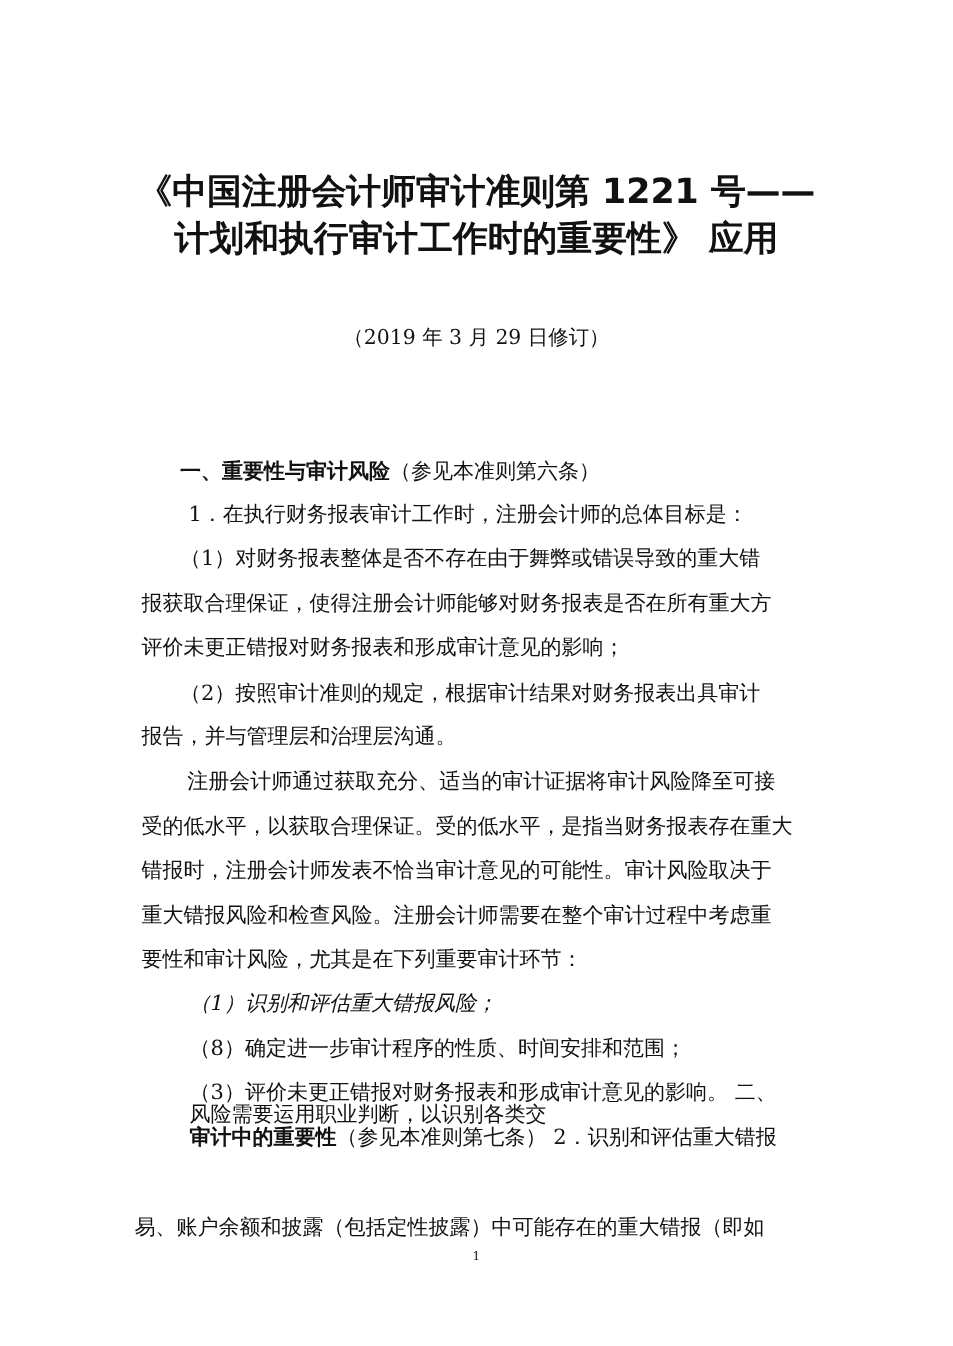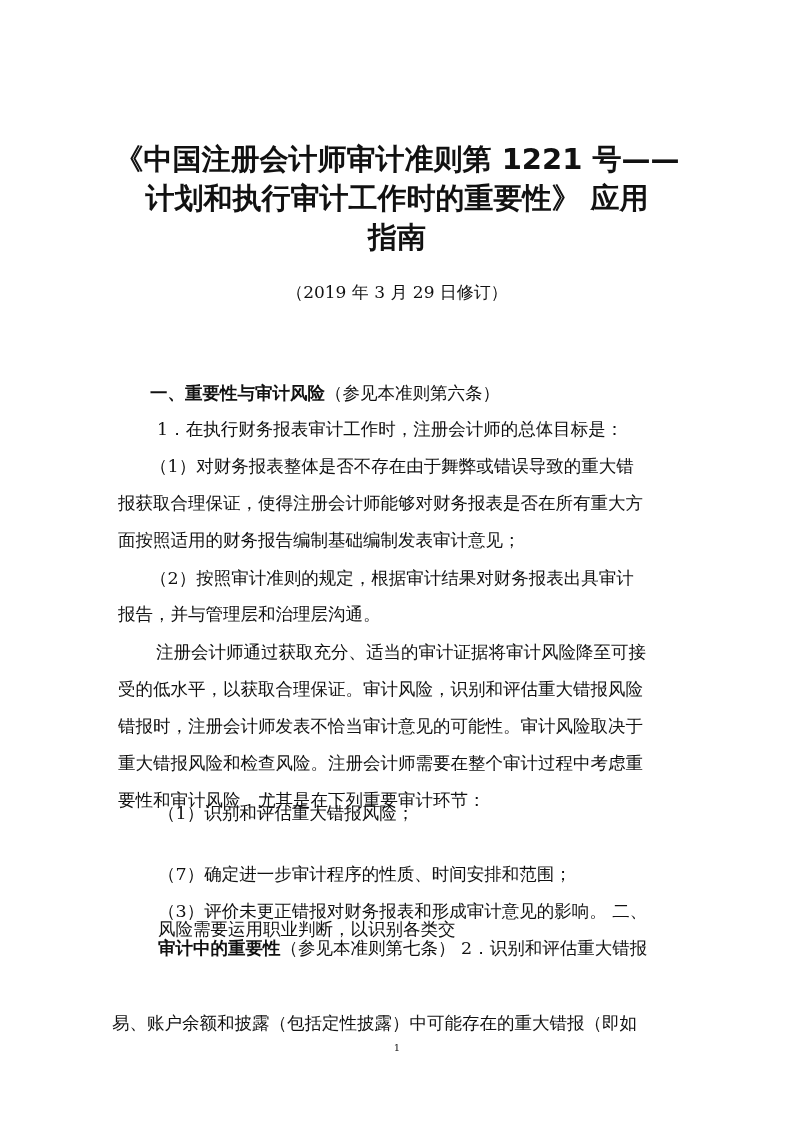--- a/index.html
+++ b/index.html
@@ -3,55 +3,54 @@
   <meta charset="utf-8">
   <style>
     html, body { margin: 0; padding: 0; background: #ffffff; }
     body { width: 794px; height: 1122px; position: relative; overflow: hidden;
            font-family: "DejaVu Serif", "Liberation Serif", serif; color: #111111; }
     .page { position: absolute; left: 0; top: 0; width: 794px; height: 1122px; }
     .title { position: absolute; left: 100px; width: 594px; top: 140px; text-align: center;
              font-family: "DejaVu Sans", sans-serif; font-weight: bold; font-size: 29px;
              line-height: 39px; letter-spacing: 0px; }
     .title .tl { display: block; white-space: nowrap; }
-    .subtitle { position: absolute; left: 100px; width: 594px; top: 280px; text-align: center;
+    .subtitle { position: absolute; left: 100px; width: 594px; top: 270px; text-align: center;
                 font-size: 17px; line-height: 24px; }
     .line { position: absolute; white-space: nowrap; font-size: 17.5px; line-height: 24px; margin-top: 29px; }
     .bold { font-family: "DejaVu Sans", sans-serif; font-weight: bold; }
     .pagenum { position: absolute; top: 1042px; left: 0; width: 794px; text-align: center;
                font-size: 10px; }
   </style>
 </head>
 <body>
 
 <div class="page">
 
   <div class="title">
     <span class="tl">《中国注册会计师审计准则第 1221 号——</span>
     <span class="tl">计划和执行审计工作时的重要性》  应用</span>
-    <span class="tl">指南</span>
   </div>
 
   <div class="subtitle">（2019 年 3 月 29 日修订）</div>
 
   <div class="line" style="left:150px; top:352px;"><span class="bold">一、重要性与审计风险</span><span>（参见本准则第六条）</span></div>
 
   <div class="line" style="left:157px; top:388px;">1．在执行财务报表审计工作时，注册会计师的总体目标是：</div>
   <div class="line" style="left:150px; top:425px;">（1）对财务报表整体是否不存在由于舞弊或错误导致的重大错</div>
   <div class="line" style="left:118px; top:462px;">报获取合理保证，使得注册会计师能够对财务报表是否在所有重大方</div>
-  <div class="line" style="left:118px; top:499px;">面按照适用的财务报告编制基础编制发表审计意见；</div>
+  <div class="line" style="left:118px; top:499px;">评价未更正错报对财务报表和形成审计意见的影响；</div>
   <div class="line" style="left:150px; top:537px;">（2）按照审计准则的规定，根据审计结果对财务报表出具审计</div>
   <div class="line" style="left:118px; top:573px;">报告，并与管理层和治理层沟通。</div>
   <div class="line" style="left:156px; top:611px;">注册会计师通过获取充分、适当的审计证据将审计风险降至可接</div>
-  <div class="line" style="left:118px; top:648px;">受的低水平，以获取合理保证。审计风险，识别和评估重大错报风险</div>
+  <div class="line" style="left:118px; top:648px;">受的低水平，以获取合理保证。受的低水平，是指当财务报表存在重大</div>
   <div class="line" style="left:118px; top:685px;">错报时，注册会计师发表不恰当审计意见的可能性。审计风险取决于</div>
   <div class="line" style="left:118px; top:722px;">重大错报风险和检查风险。注册会计师需要在整个审计过程中考虑重</div>
   <div class="line" style="left:118px; top:759px;text-align:center;">要性和审计风险，尤其是在下列重要审计环节：</div>
-  <div class="line" style="left:158px; top:772px;">（1）识别和评估重大错报风险；</div>
-  <div class="line" style="left:158px; top:833px;">（7）确定进一步审计程序的性质、时间安排和范围；</div>
+  <div class="line" style="left:158px; top:796px;font-style:italic;">（1）识别和评估重大错报风险；</div>
+  <div class="line" style="left:158px; top:833px;">（8）确定进一步审计程序的性质、时间安排和范围；</div>
   <div class="line" style="left:158px; top:870px;">（3）评价未更正错报对财务报表和形成审计意见的影响。 二、</div>
 
   <div class="line" style="left:158px; top:907px;"><span class="bold">审计中的重要性</span><span>（参见本准则第七条） 2．识别和评估重大错报</span></div>
   <div class="line" style="left:158px; top:888px;">风险需要运用职业判断，以识别各类交</div>
 
   <div class="line" style="left:112px; top:982px;">易、账户余额和披露（包括定性披露）中可能存在的重大错报（即如</div>
 
   <div class="pagenum">1</div>
 </div>
 

